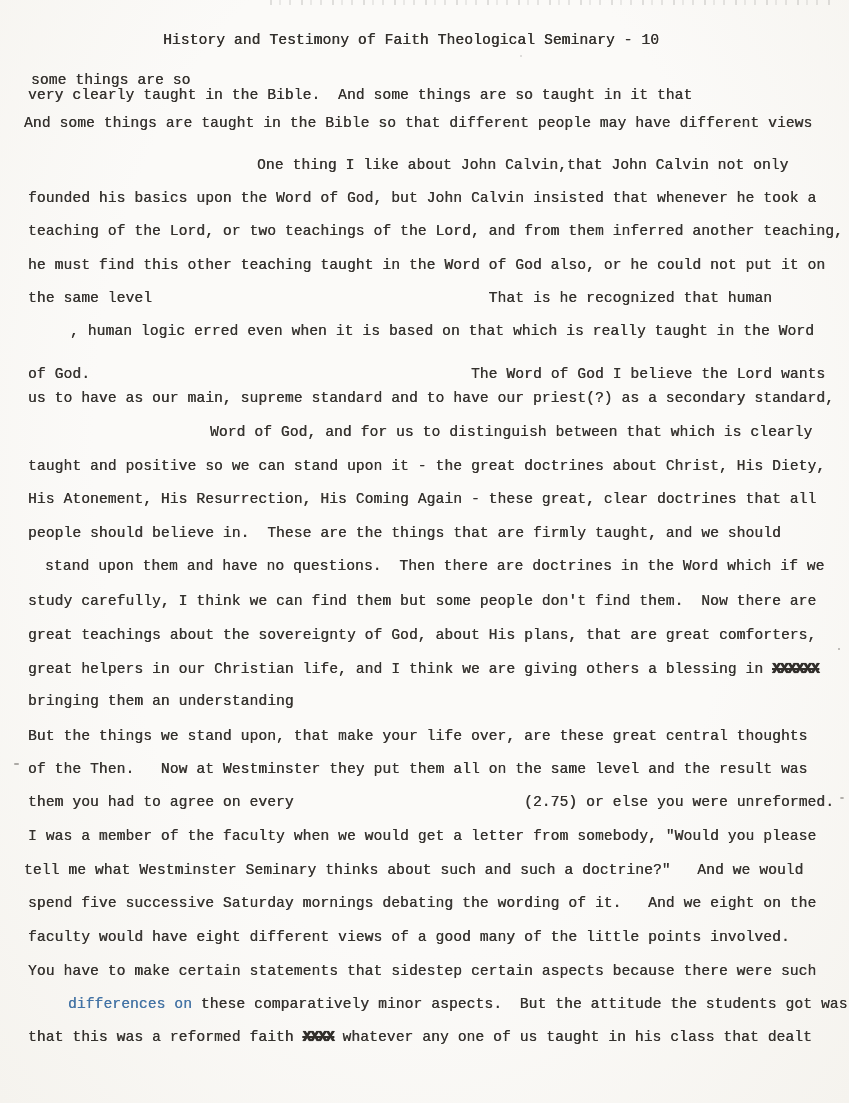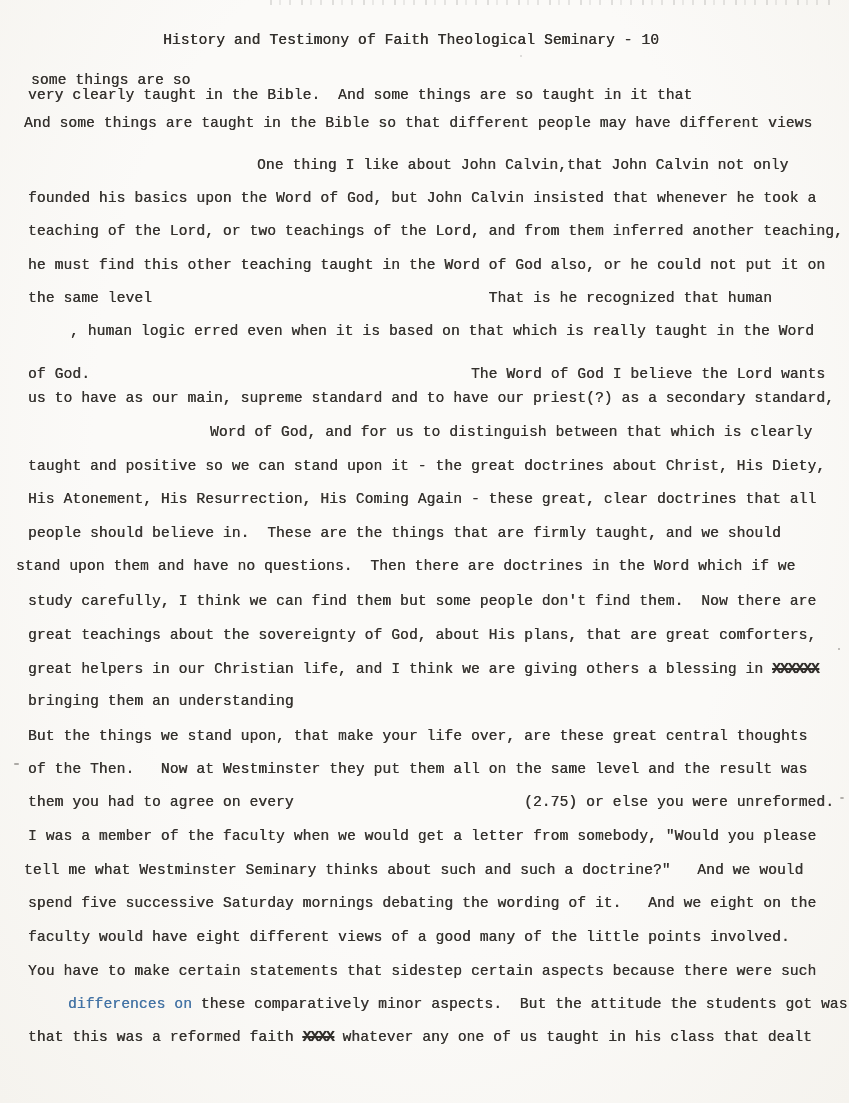--- a/index.html
+++ b/index.html
@@ -23,21 +23,21 @@
     position: absolute;
     white-space: pre;
     line-height: 19px;
     letter-spacing: 0.1px;
     text-shadow: 0.35px 0.35px 0.45px rgba(46, 43, 40, 0.8);
   }
   .title-line {
     text-shadow: 0.4px 0.4px 0.5px rgba(40, 37, 34, 0.9);
   }
   .struck {
-    font-weight: 400;
+    font-weight: 700;
     text-decoration: line-through;
     text-decoration-thickness: 2px;
     letter-spacing: -1px;
     text-shadow:
       0 0 0.8px rgba(20, 18, 16, 0.95),
       0.6px 0 0 rgba(20, 18, 16, 0.85);
     margin-top: 44px;
   }
   .blue {
     color: var(--blue-ink, #4173a6);
@@ -91,21 +91,21 @@
       <div class="line" style="top: 222px; left: 28px;"><span>teaching of the Lord, or two teachings of the Lord, and from them inferred another teaching,</span></div>
       <div class="line" style="top: 256px; left: 28px;"><span>he must find this other teaching taught in the Word of God also, or he could not put it on</span></div>
       <div class="line" style="top: 289px; left: 28px;"><span>the same level</span><span>                                      </span><span>That is he recognized that human</span></div>
       <div class="line" style="top: 322px; left: 70px;"><span>, human logic erred even when it is based on that which is really taught in the Word</span></div>
       <div class="line" style="top: 345px; left: 28px; margin-top: 20px;"><span>of God.</span><span>                                           </span><span>The Word of God I believe the Lord wants</span></div>
       <div class="line" style="top: 389px; left: 28px;"><span>us to have as our main, supreme standard and to have our priest(?) as a secondary standard,</span></div>
       <div class="line" style="top: 423px; left: 210px;"><span>Word of God, and for us to distinguish between that which is clearly</span></div>
       <div class="line" style="top: 457px; left: 28px;"><span>taught and positive so we can stand upon it - the great doctrines about Christ, His Diety,</span></div>
       <div class="line" style="top: 490px; left: 28px;"><span>His Atonement, His Resurrection, His Coming Again - these great, clear doctrines that all</span></div>
       <div class="line" style="top: 524px; left: 28px;"><span>people should believe in.  These are the things that are firmly taught, and we should</span></div>
-      <div class="line" style="top: 557px; left: 16px;"><span>stand upon them and have no questions.  Then there are doctrines in the Word which if we</span></div>
+      <div class="line" style="top: 557px; left: 45px;"><span>stand upon them and have no questions.  Then there are doctrines in the Word which if we</span></div>
       <div class="line" style="top: 592px; left: 28px;"><span>study carefully, I think we can find them but some people don't find them.  Now there are</span></div>
       <div class="line" style="top: 626px; left: 28px;"><span>great teachings about the sovereignty of God, about His plans, that are great comforters,</span></div>
       <div class="line" style="top: 660px; left: 28px;"><span>great helpers in our Christian life, and I think we are giving others a blessing in </span><span class="struck">XXXXXX</span></div>
       <div class="line" style="top: 692px; left: 28px;"><span>bringing them an understanding</span></div>
       <div class="line" style="top: 727px; left: 28px;"><span>But the things we stand upon, that make your life over, are these great central thoughts</span></div>
       <div class="line" style="top: 760px; left: 28px;"><span>of the Then.   Now at Westminster they put them all on the same level and the result was</span></div>
       <div class="line" style="top: 793px; left: 28px;"><span>them you had to agree on every</span><span>                          </span><span>(2.75) or else you were unreformed.</span></div>
       <div class="line" style="top: 827px; left: 28px;"><span>I was a member of the faculty when we would get a letter from somebody, "Would you please</span></div>
       <div class="line" style="top: 861px; left: 24px;"><span>tell me what Westminster Seminary thinks about such and such a doctrine?"   And we would</span></div>
       <div class="line" style="top: 894px; left: 28px;"><span>spend five successive Saturday mornings debating the wording of it.   And we eight on the</span></div>

